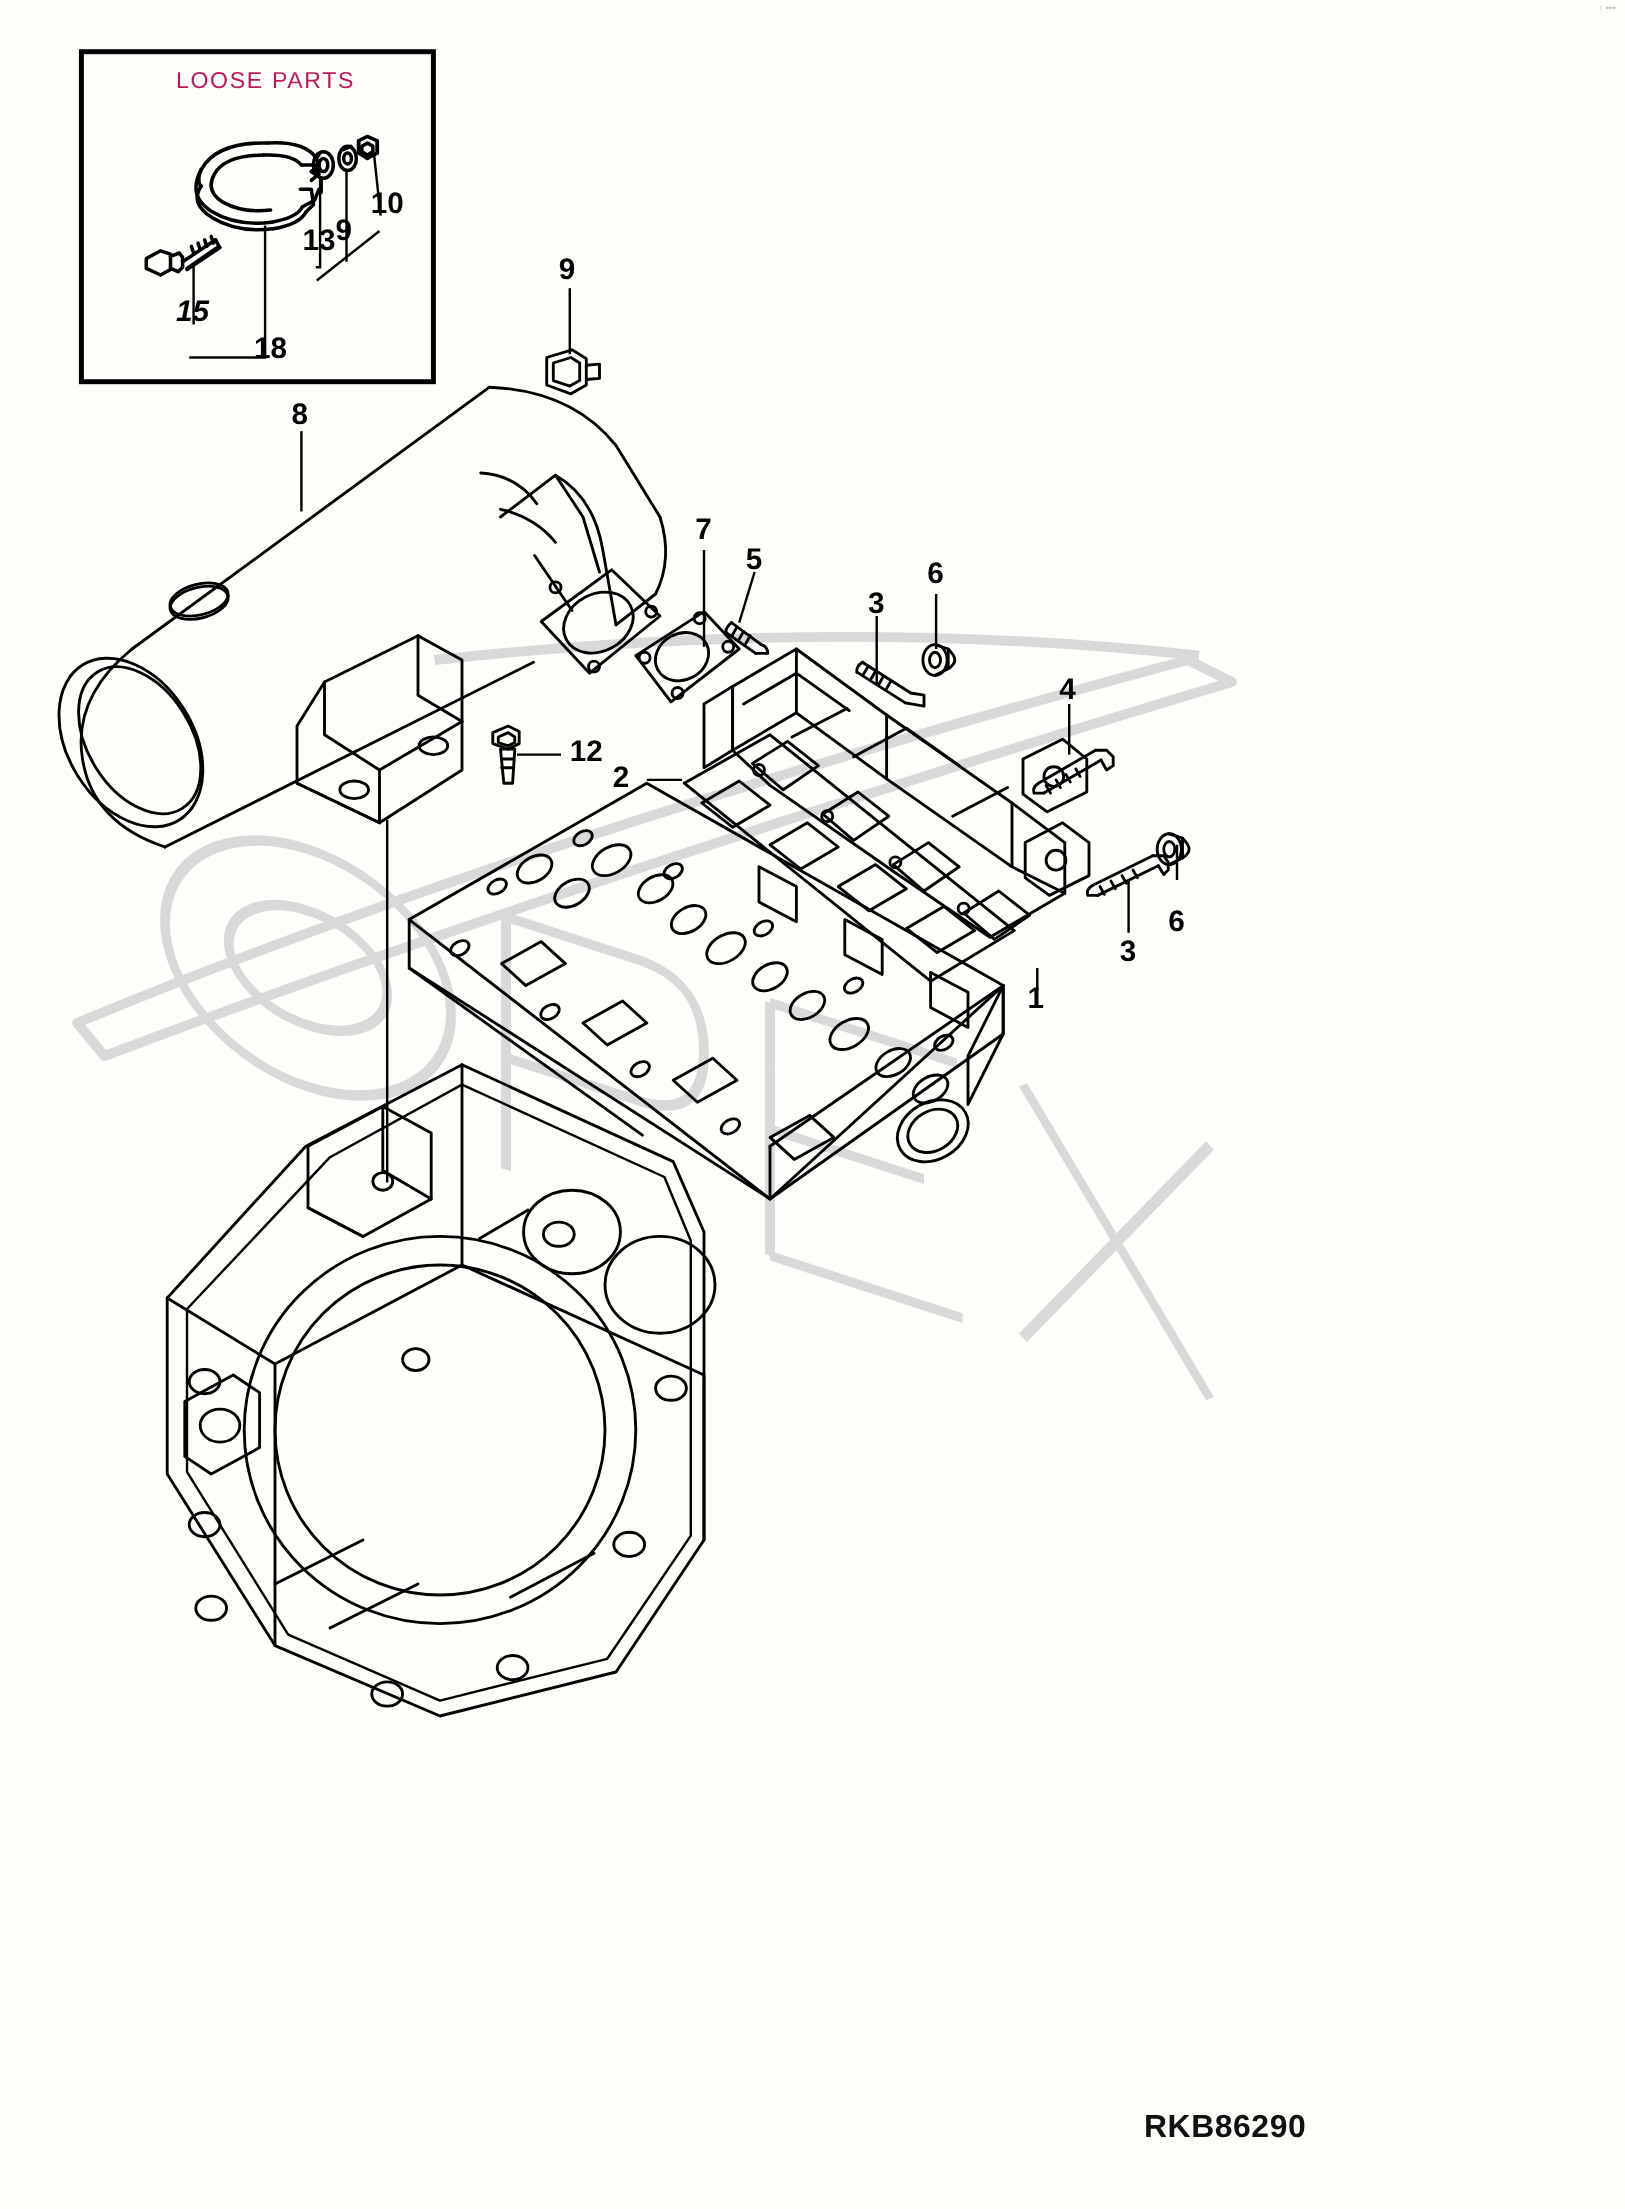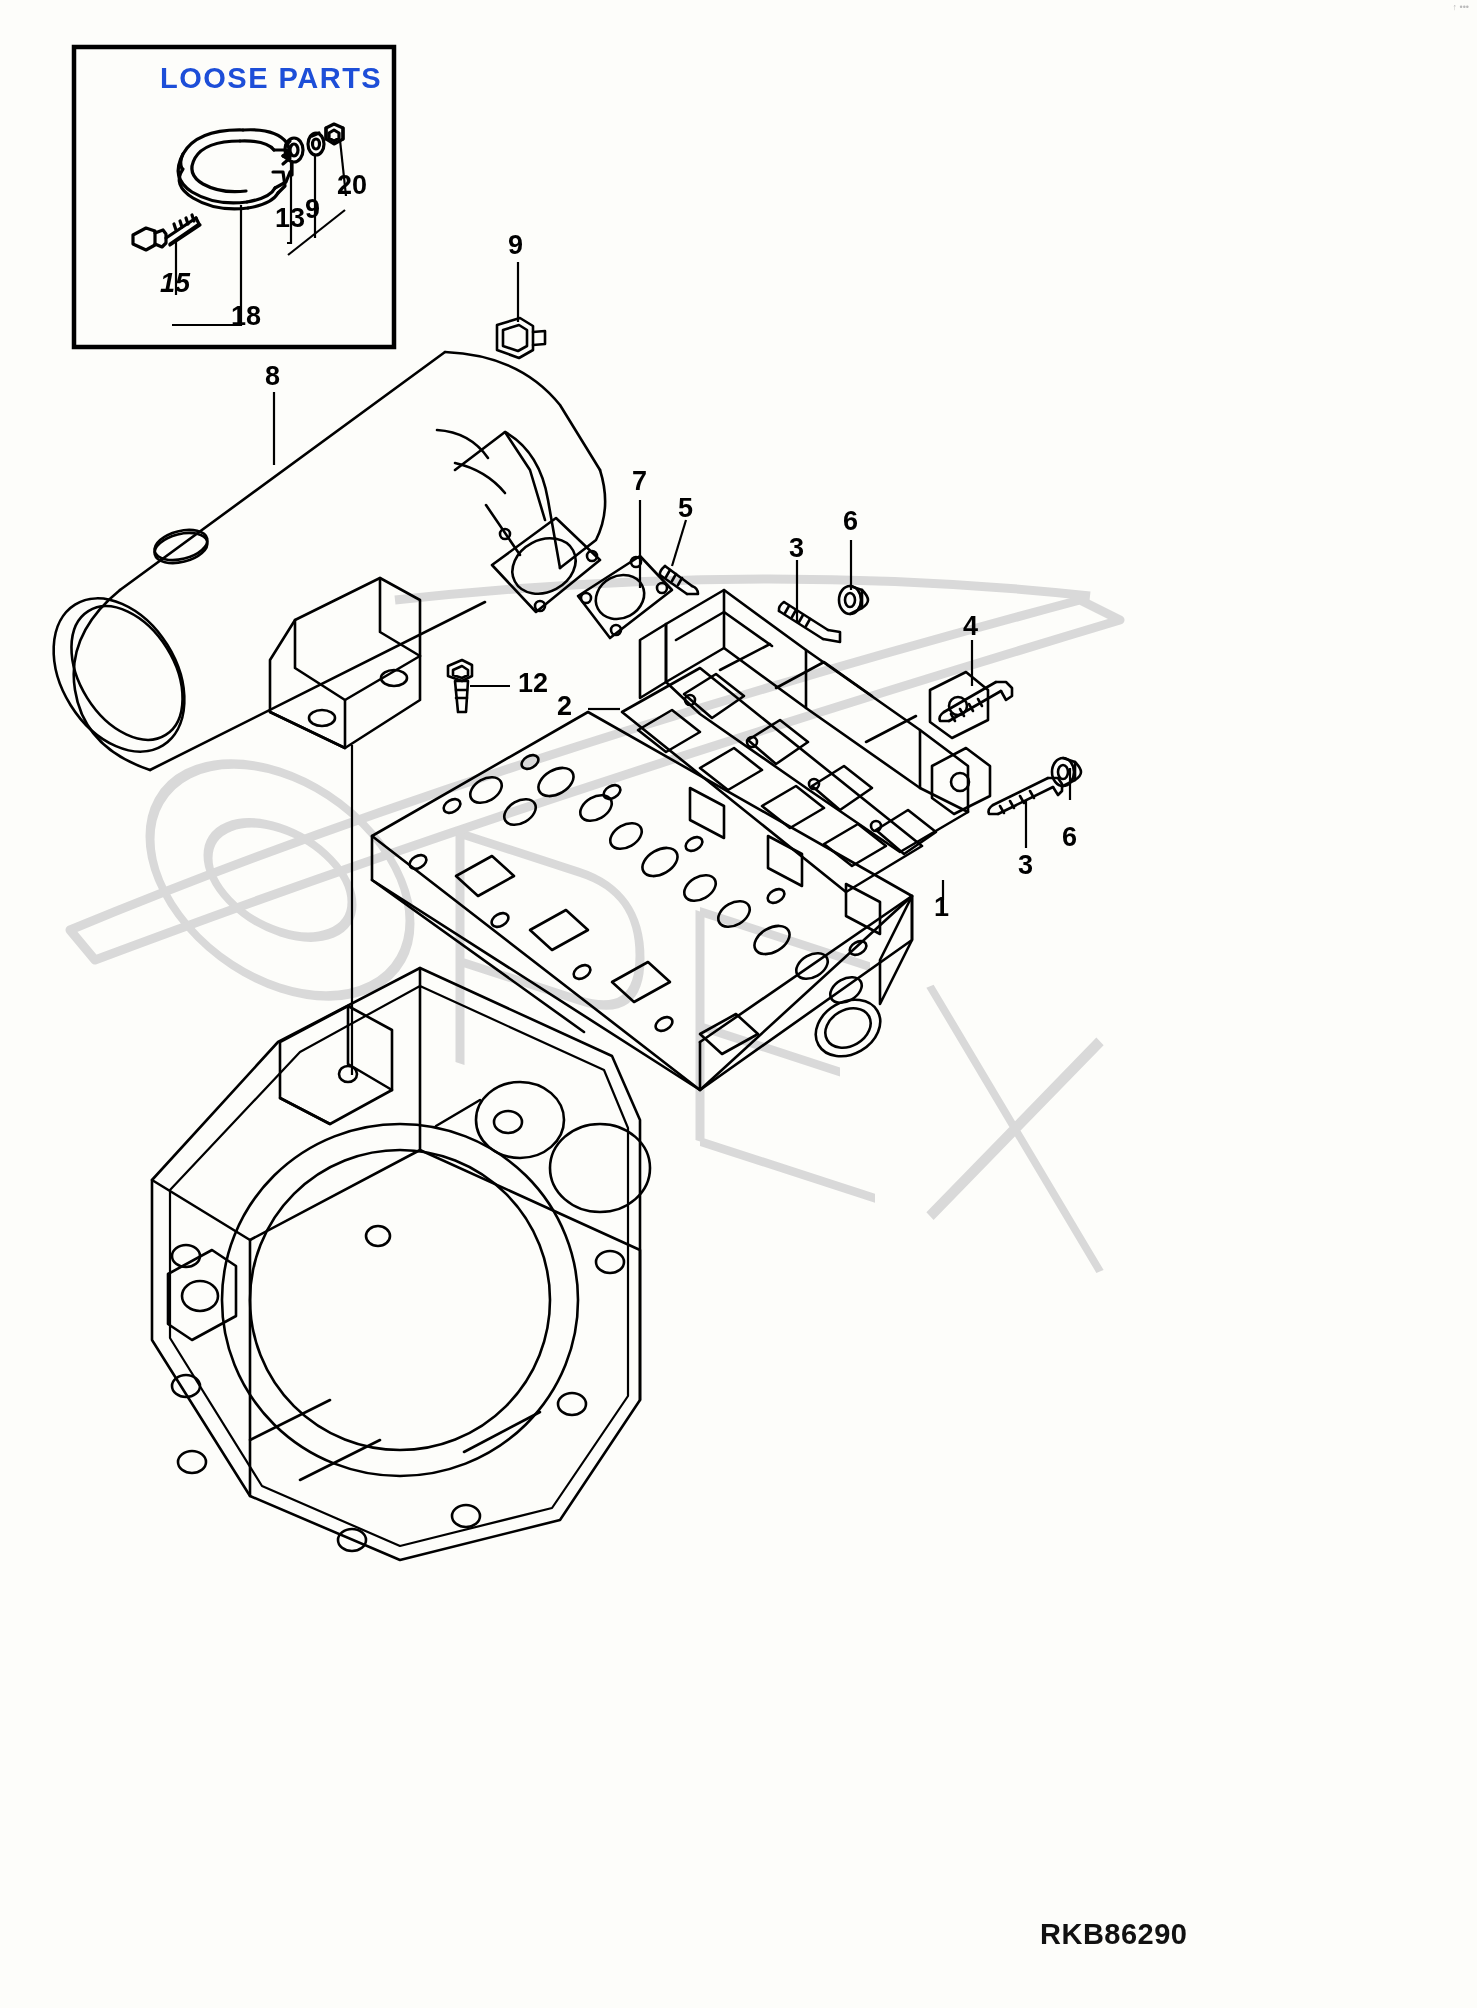--- a/index.html
+++ b/index.html
@@ -1,20 +1,20 @@
 <!DOCTYPE html>
 <html><head>
 <meta charset="utf-8">
 <style>
   html,body{margin:0;padding:0;background:#fdfdfa;}
   body{font-family:"Liberation Sans",sans-serif;}
   #page{position:relative;width:1477px;height:2008px;background:#fdfdfa;overflow:hidden;}
   svg{display:block;}
   .lbl{position:absolute;font-family:"Liberation Sans",sans-serif;font-weight:bold;font-size:27px;color:#000;line-height:1;white-space:nowrap;}
-  .boxtitle{position:absolute;font-family:"Liberation Sans",sans-serif;font-weight:bold;font-size:29px;letter-spacing:1.5px;color:#1d4ed8;}
+  .boxtitle{position:absolute;font-family:"Liberation Sans",sans-serif;font-weight:normal;font-size:21px;letter-spacing:1.5px;color:#be185d;}
   .partno{position:absolute;font-family:"Liberation Sans",sans-serif;font-weight:bold;font-size:29px;letter-spacing:.5px;color:#111;text-align:center;}
   .wm{position:absolute;inset:0;pointer-events:none;}
   .corner{position:absolute;right:8px;top:2px;font-size:9px;color:#bbb;font-family:"Liberation Sans",sans-serif;}
 </style>
 </head>
 <body>
 
 <div id="page">
 
   <div class="corner">↑ •••</div>
@@ -354,21 +354,21 @@
 
     </g>
   </svg>
 
   <div class="boxtitle" style="left:160px;top:62px;">LOOSE PARTS</div>
 
   <div class="lbl" style="left:160px;top:270px;font-style:italic;">15</div>
   <div class="lbl" style="left:231px;top:303px;">18</div>
   <div class="lbl" style="left:275px;top:205px;">13</div>
   <div class="lbl" style="left:305px;top:196px;">9</div>
-  <div class="lbl" style="left:337px;top:172px;">20</div>
+  <div class="lbl" style="left:337px;top:172px;">10</div>
 
   <div class="lbl" style="left:508px;top:232px;">9</div>
   <div class="lbl" style="left:265px;top:363px;">8</div>
   <div class="lbl" style="left:632px;top:468px;">7</div>
   <div class="lbl" style="left:678px;top:495px;">5</div>
   <div class="lbl" style="left:789px;top:535px;">3</div>
   <div class="lbl" style="left:843px;top:508px;">6</div>
   <div class="lbl" style="left:963px;top:613px;">4</div>
   <div class="lbl" style="left:1062px;top:824px;">6</div>
   <div class="lbl" style="left:1018px;top:852px;">3</div>

